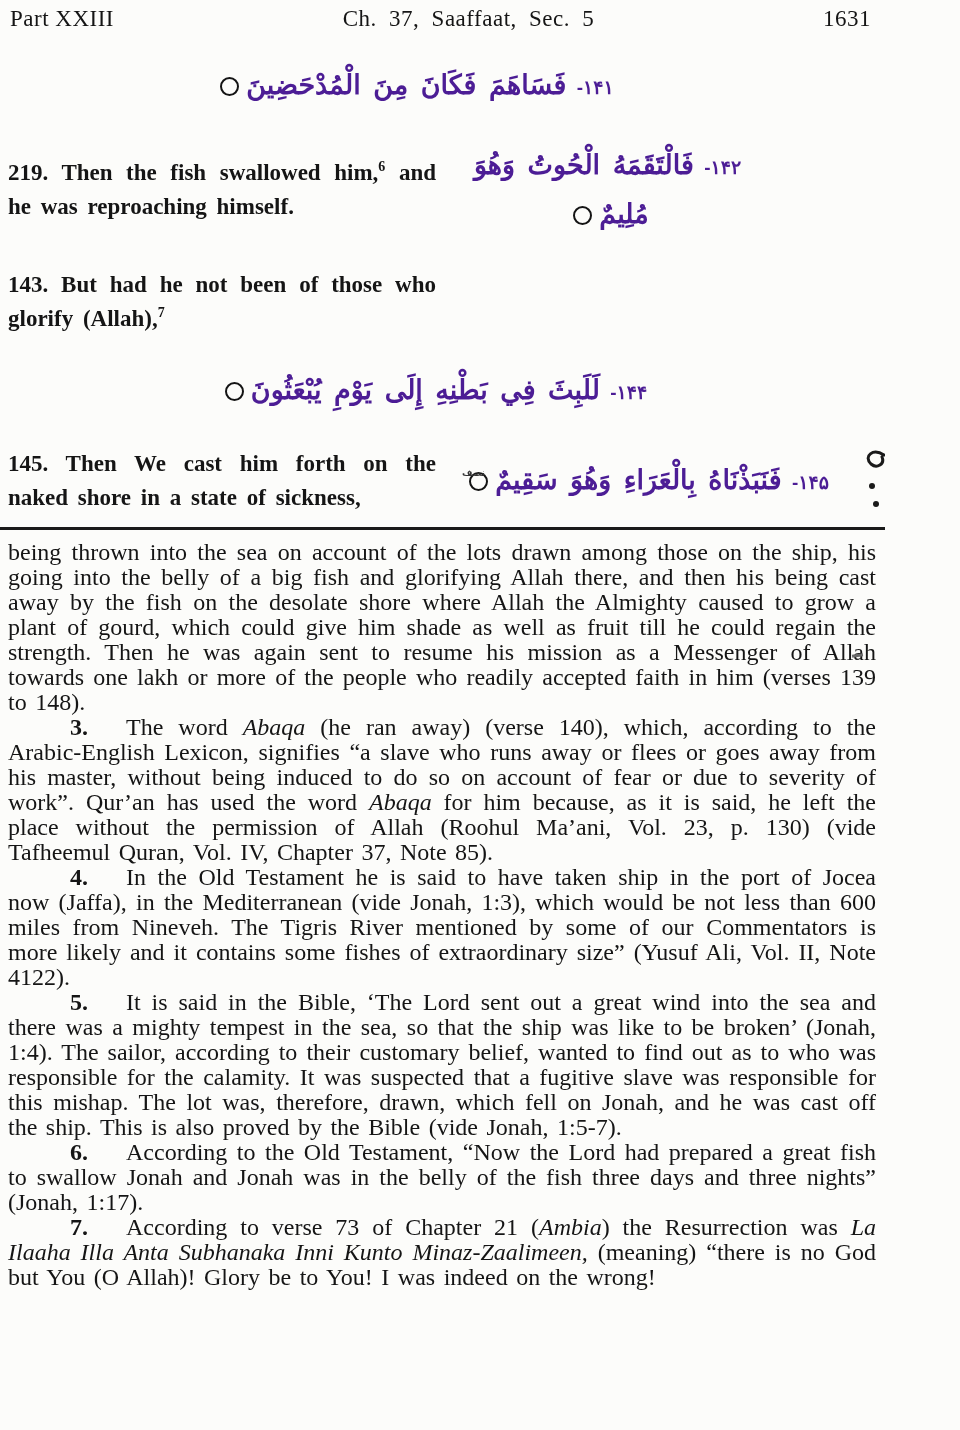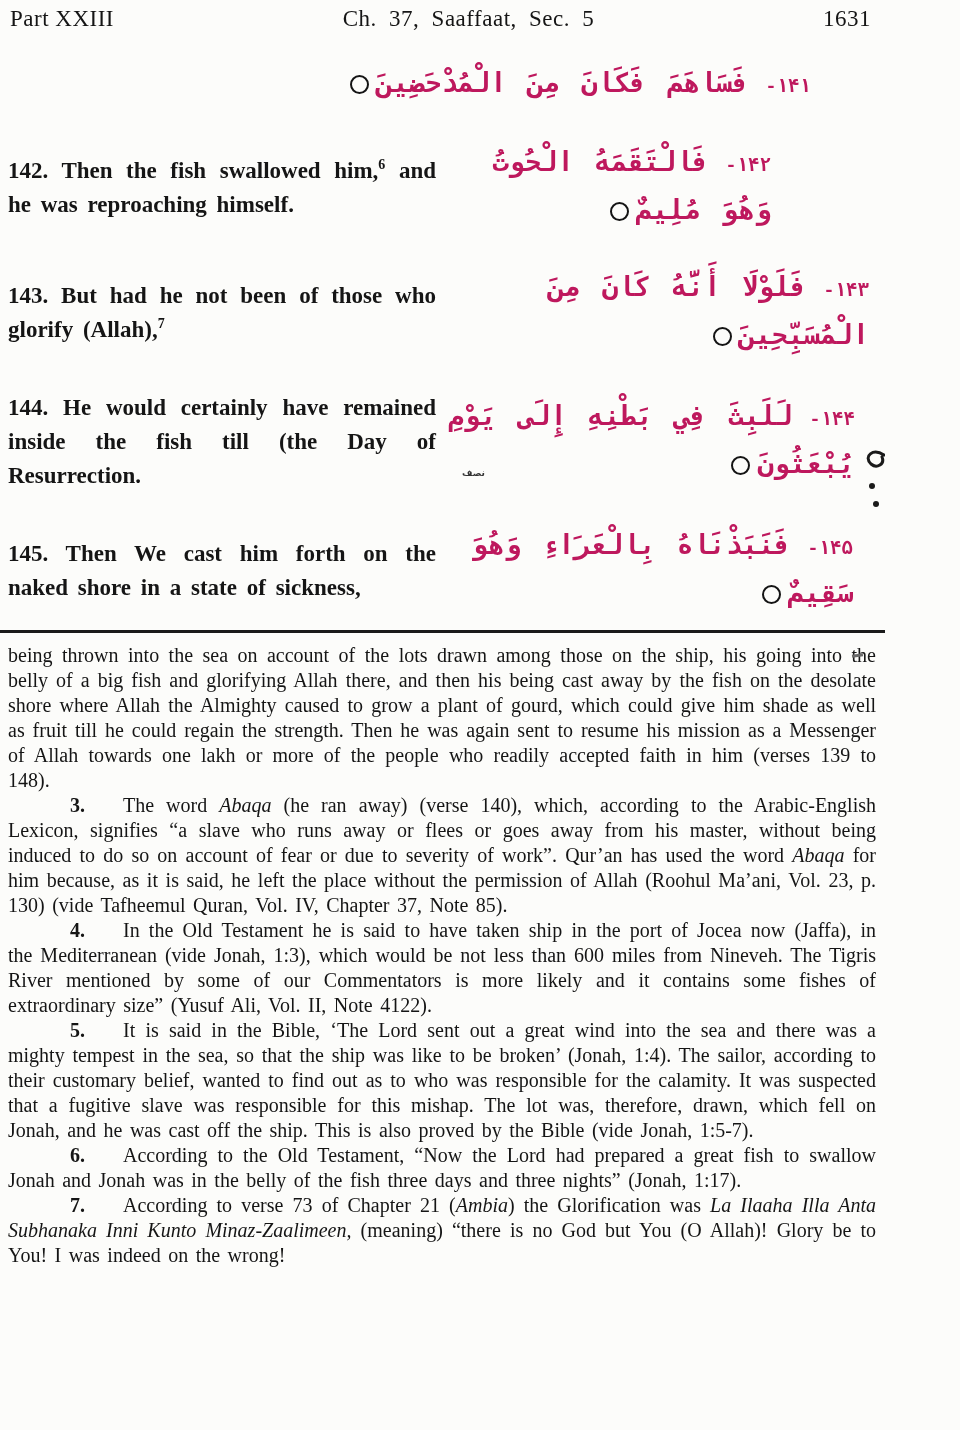--- a/index.html
+++ b/index.html
@@ -18,24 +18,24 @@
   
   .verses{padding:30px 10px 0 8px;}
   .verse-row{display:flex;align-items:center;margin-bottom:31px;}
   .verse-row:last-child{margin-bottom:0;}
   .verse-en{
     width:428px;font-size:23px;font-weight:bold;line-height:34px;
     text-align:justify;word-spacing:4px;
   }
   .verse-en sup{font-size:14px;line-height:0;}
   .verse-ar{
-    flex:1;direction:rtl;text-align:right;
-    font-family:Liberation Mono, monospace;
+    flex:1;direction:rtl;text-align:center;
+    font-family:Liberation Sans, sans-serif;
     font-size:27px;font-weight:bold;line-height:46px;word-spacing:5px;
-    color:#be185d;
+    color:#4c1d95;
   }
   .ar-num{font-size:19px;letter-spacing:1px;}
   .ayah-circle{
     display:inline-block;width:15px;height:15px;
     border:2.5px solid #141414;border-radius:50%;
     vertical-align:middle;margin:0 7px;
   }
   .verse-row:nth-child(1) .verse-ar{padding-left:8px;padding-right:64px;}
   .verse-row:nth-child(2) .verse-ar{padding-left:8px;padding-right:104px;}
   .verse-row:nth-child(3) .verse-ar{padding-left:2px;padding-right:6px;}
@@ -49,21 +49,21 @@
   }
   .artifact-dash{
     position:absolute;left:852px;top:654px;width:11px;height:3px;
     background:#6a6a6a;transform:rotate(-8deg);
   }
   
   .divider{height:3px;background:#1a1a1a;margin:12px 0 6px 0;}
   
   .footnotes{padding:4px 9px 0 8px;}
   .fn-para{
-    margin:0;font-size:20px;line-height:25px;text-align:justify;
+    margin:0;font-size:24px;line-height:25px;text-align:justify;
     word-spacing:2.5px;
   }
   .fn-num{font-weight:bold;margin-left:62px;}
   .fn-gap{display:inline-block;width:38px;}
   .it{font-style:italic;}
 </style>
 </head>
 <body>
 
 <div class="page">
@@ -72,29 +72,27 @@
     <span>Part XXIII</span>
     <span class="h-center">Ch. 37, Saaffaat, Sec. 5</span>
     <span>1631</span>
   </div>
 
   <div class="verses" id="verses">
       <div class="verse-row">
         <div class="verse-ar"><span class="ar-num">۱۴۱- </span><span class="ar-txt">فَسَاهَمَ فَكَانَ مِنَ الْمُدْحَضِينَ</span><span class="ayah-circle"></span></div>
       </div>
       <div class="verse-row">
-        <div class="verse-en"><span>142. Then the fish swallowed him,</span><sup>6</sup><span> and he was reproaching himself.</span></div>
+        <div class="verse-en"><span>219. Then the fish swallowed him,</span><sup>6</sup><span> and he was reproaching himself.</span></div>
         <div class="verse-ar"><span class="ar-num">۱۴۲- </span><span class="ar-txt">فَالْتَقَمَهُ الْحُوتُ وَهُوَ مُلِيمٌ</span><span class="ayah-circle"></span></div>
       </div>
       <div class="verse-row">
         <div class="verse-en"><span>143. But had he not been of those who glorify (Allah),</span><sup>7</sup></div>
-        <div class="verse-ar"><span class="ar-num">۱۴۳- </span><span class="ar-txt">فَلَوْلَا أَنَّهُ كَانَ مِنَ الْمُسَبِّحِينَ</span><span class="ayah-circle"></span></div>
       </div>
       <div class="verse-row">
-        <div class="verse-en"><span>144. He would certainly have remained inside the fish till (the Day of Resurrection.</span></div>
         <div class="verse-ar"><span class="ar-num">۱۴۴- </span><span class="ar-txt">لَلَبِثَ فِي بَطْنِهِ إِلَى يَوْمِ يُبْعَثُونَ</span><span class="ayah-circle"></span></div>
       </div>
       <div class="verse-row">
         <div class="verse-en"><span>145. Then We cast him forth on the naked shore in a state of sickness,</span></div>
         <div class="verse-ar"><span class="ar-num">۱۴۵- </span><span class="ar-txt">فَنَبَذْنَاهُ بِالْعَرَاءِ وَهُوَ سَقِيمٌ</span><span class="ayah-circle"></span></div>
       </div>
     </div>
 
   <span class="half-annotation">نصف</span>
 
@@ -109,16 +107,16 @@
   <span class="artifact-dash"></span>
 
   <div class="divider"></div>
 
   <div class="footnotes" id="footnotes">
       <p class="fn-para">being thrown into the sea on account of the lots drawn among those on the ship, his going into the belly of a big fish and glorifying Allah there, and then his being cast away by the fish on the desolate shore where Allah the Almighty caused to grow a plant of gourd, which could give him shade as well as fruit till he could regain the strength. Then he was again sent to resume his mission as a Messenger of Allah towards one lakh or more of the people who readily accepted faith in him (verses 139 to 148).</p>
       <p class="fn-para"><span class="fn-num">3.</span><span class="fn-gap"></span><span>The word </span><span class="it">Abaqa</span><span> (he ran away) (verse 140), which, according to the Arabic-English Lexicon, signifies “a slave who runs away or flees or goes away from his master, without being induced to do so on account of fear or due to severity of work”. Qur’an has used the word </span><span class="it">Abaqa</span><span> for him because, as it is said, he left the place without the permission of Allah (Roohul Ma’ani, Vol. 23, p. 130) (vide Tafheemul Quran, Vol. IV, Chapter 37, Note 85).</span></p>
       <p class="fn-para"><span class="fn-num">4.</span><span class="fn-gap"></span><span>In the Old Testament he is said to have taken ship in the port of Jocea now (Jaffa), in the Mediterranean (vide Jonah, 1:3), which would be not less than 600 miles from Nineveh. The Tigris River mentioned by some of our Commentators is more likely and it contains some fishes of extraordinary size” (Yusuf Ali, Vol. II, Note 4122).</span></p>
       <p class="fn-para"><span class="fn-num">5.</span><span class="fn-gap"></span><span>It is said in the Bible, ‘The Lord sent out a great wind into the sea and there was a mighty tempest in the sea, so that the ship was like to be broken’ (Jonah, 1:4). The sailor, according to their customary belief, wanted to find out as to who was responsible for the calamity. It was suspected that a fugitive slave was responsible for this mishap. The lot was, therefore, drawn, which fell on Jonah, and he was cast off the ship. This is also proved by the Bible (vide Jonah, 1:5-7).</span></p>
       <p class="fn-para"><span class="fn-num">6.</span><span class="fn-gap"></span><span>According to the Old Testament, “Now the Lord had prepared a great fish to swallow Jonah and Jonah was in the belly of the fish three days and three nights” (Jonah, 1:17).</span></p>
-      <p class="fn-para"><span class="fn-num">7.</span><span class="fn-gap"></span><span>According to verse 73 of Chapter 21 (</span><span class="it">Ambia</span><span>) the Glorification was </span><span class="it">La Ilaaha Illa Anta Subhanaka Inni Kunto Minaz-Zaalimeen,</span><span> (meaning) “there is no God but You (O Allah)! Glory be to You! I was indeed on the wrong!</span></p>
+      <p class="fn-para"><span class="fn-num">7.</span><span class="fn-gap"></span><span>According to verse 73 of Chapter 21 (</span><span class="it">Ambia</span><span>) the Resurrection was </span><span class="it">La Ilaaha Illa Anta Subhanaka Inni Kunto Minaz-Zaalimeen,</span><span> (meaning) “there is no God but You (O Allah)! Glory be to You! I was indeed on the wrong!</span></p>
     </div>
 
 </div>
 
 </body></html>

